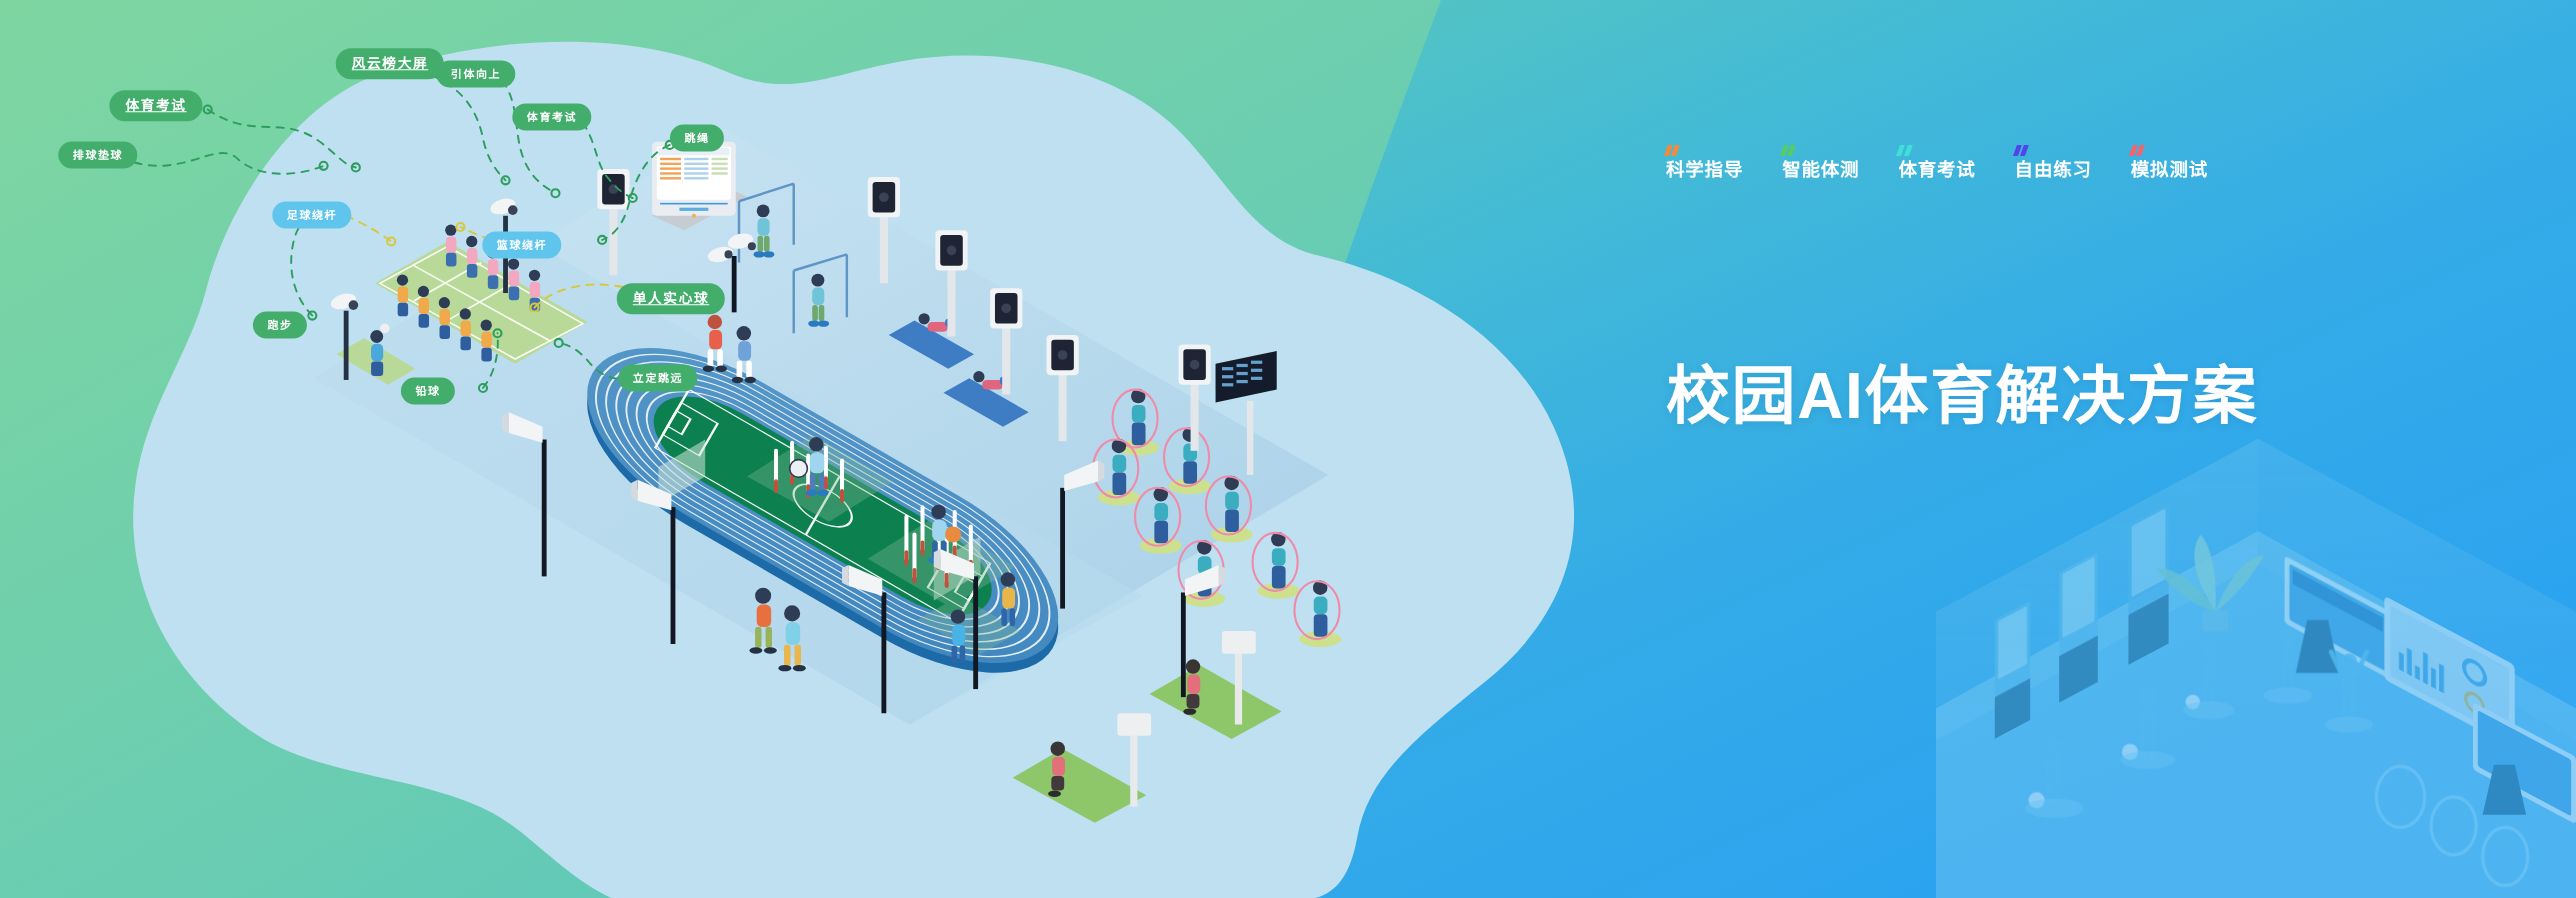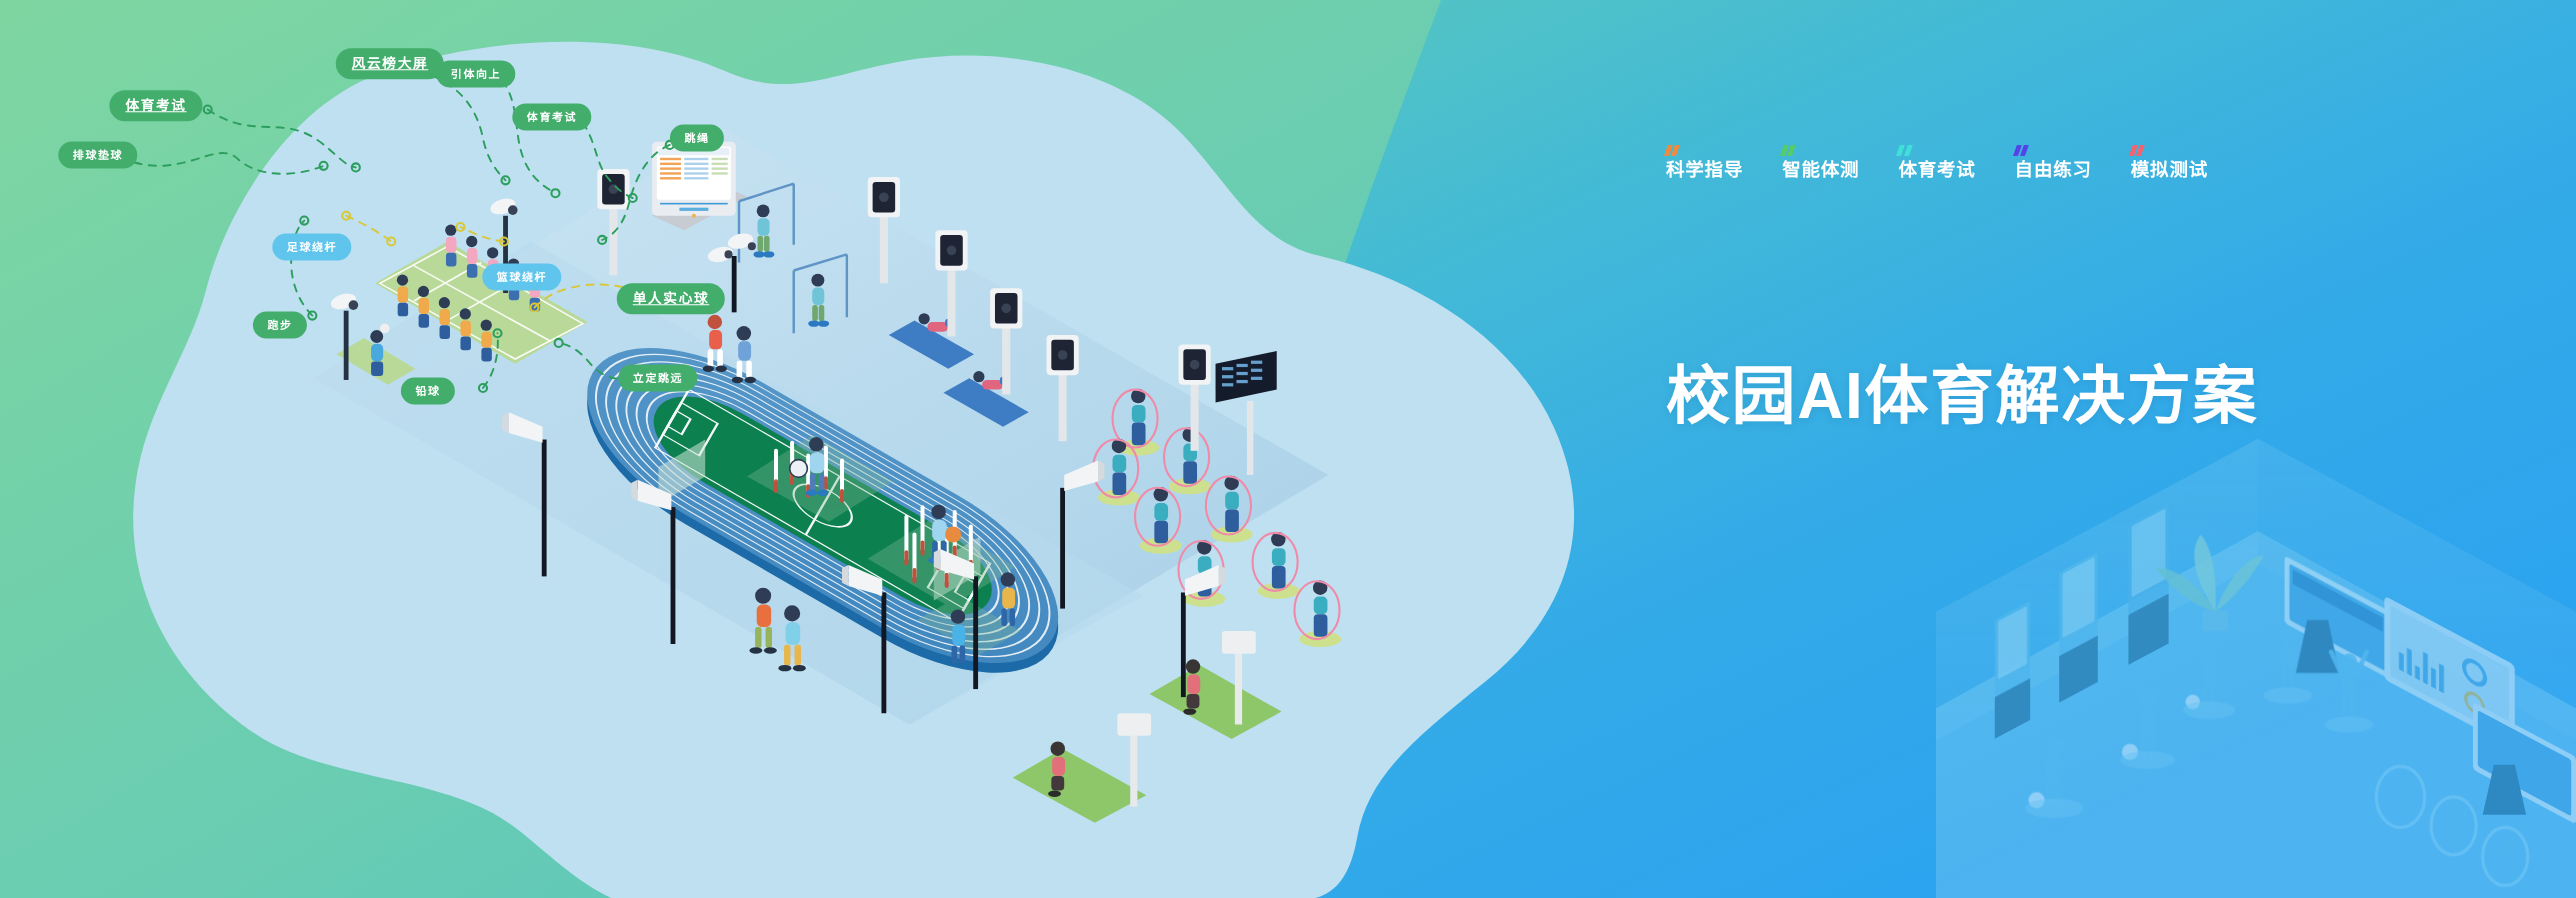--- a/index.html
+++ b/index.html
@@ -21,21 +21,21 @@
     position:absolute;
     display:flex;align-items:center;justify-content:center;
     color:#fff;font-weight:700;letter-spacing:1.6px;
     white-space:nowrap;line-height:1;
     box-sizing:border-box;
     border-radius:804px;
     transform:translate(-50%,-50%);
     z-index:40;
   }
   .tag.green{background:#43AD6C;}
-  .tag.blue{background:#5FC5ED;margin-top:32px;}
+  .tag.blue{background:#5FC5ED;}
   .tag.s14{font-size:13.7px;padding:8.9px 16px;text-decoration:underline;}
   .tag.s13{font-size:11px;padding:8px 14.5px;}
 
   
   #copy{position:absolute;left:1666px;top:145px;width:805px;z-index:60;}
   #feature-row{display:flex;align-items:flex-end;gap:39px;}
   .feature{display:flex;flex-direction:column;gap:5.6px;}
   .slash{width:17.7px;height:10.5px;position:relative;}
   .slash i{
     position:absolute;top:0;width:4.8px;height:10.5px;display:block;

